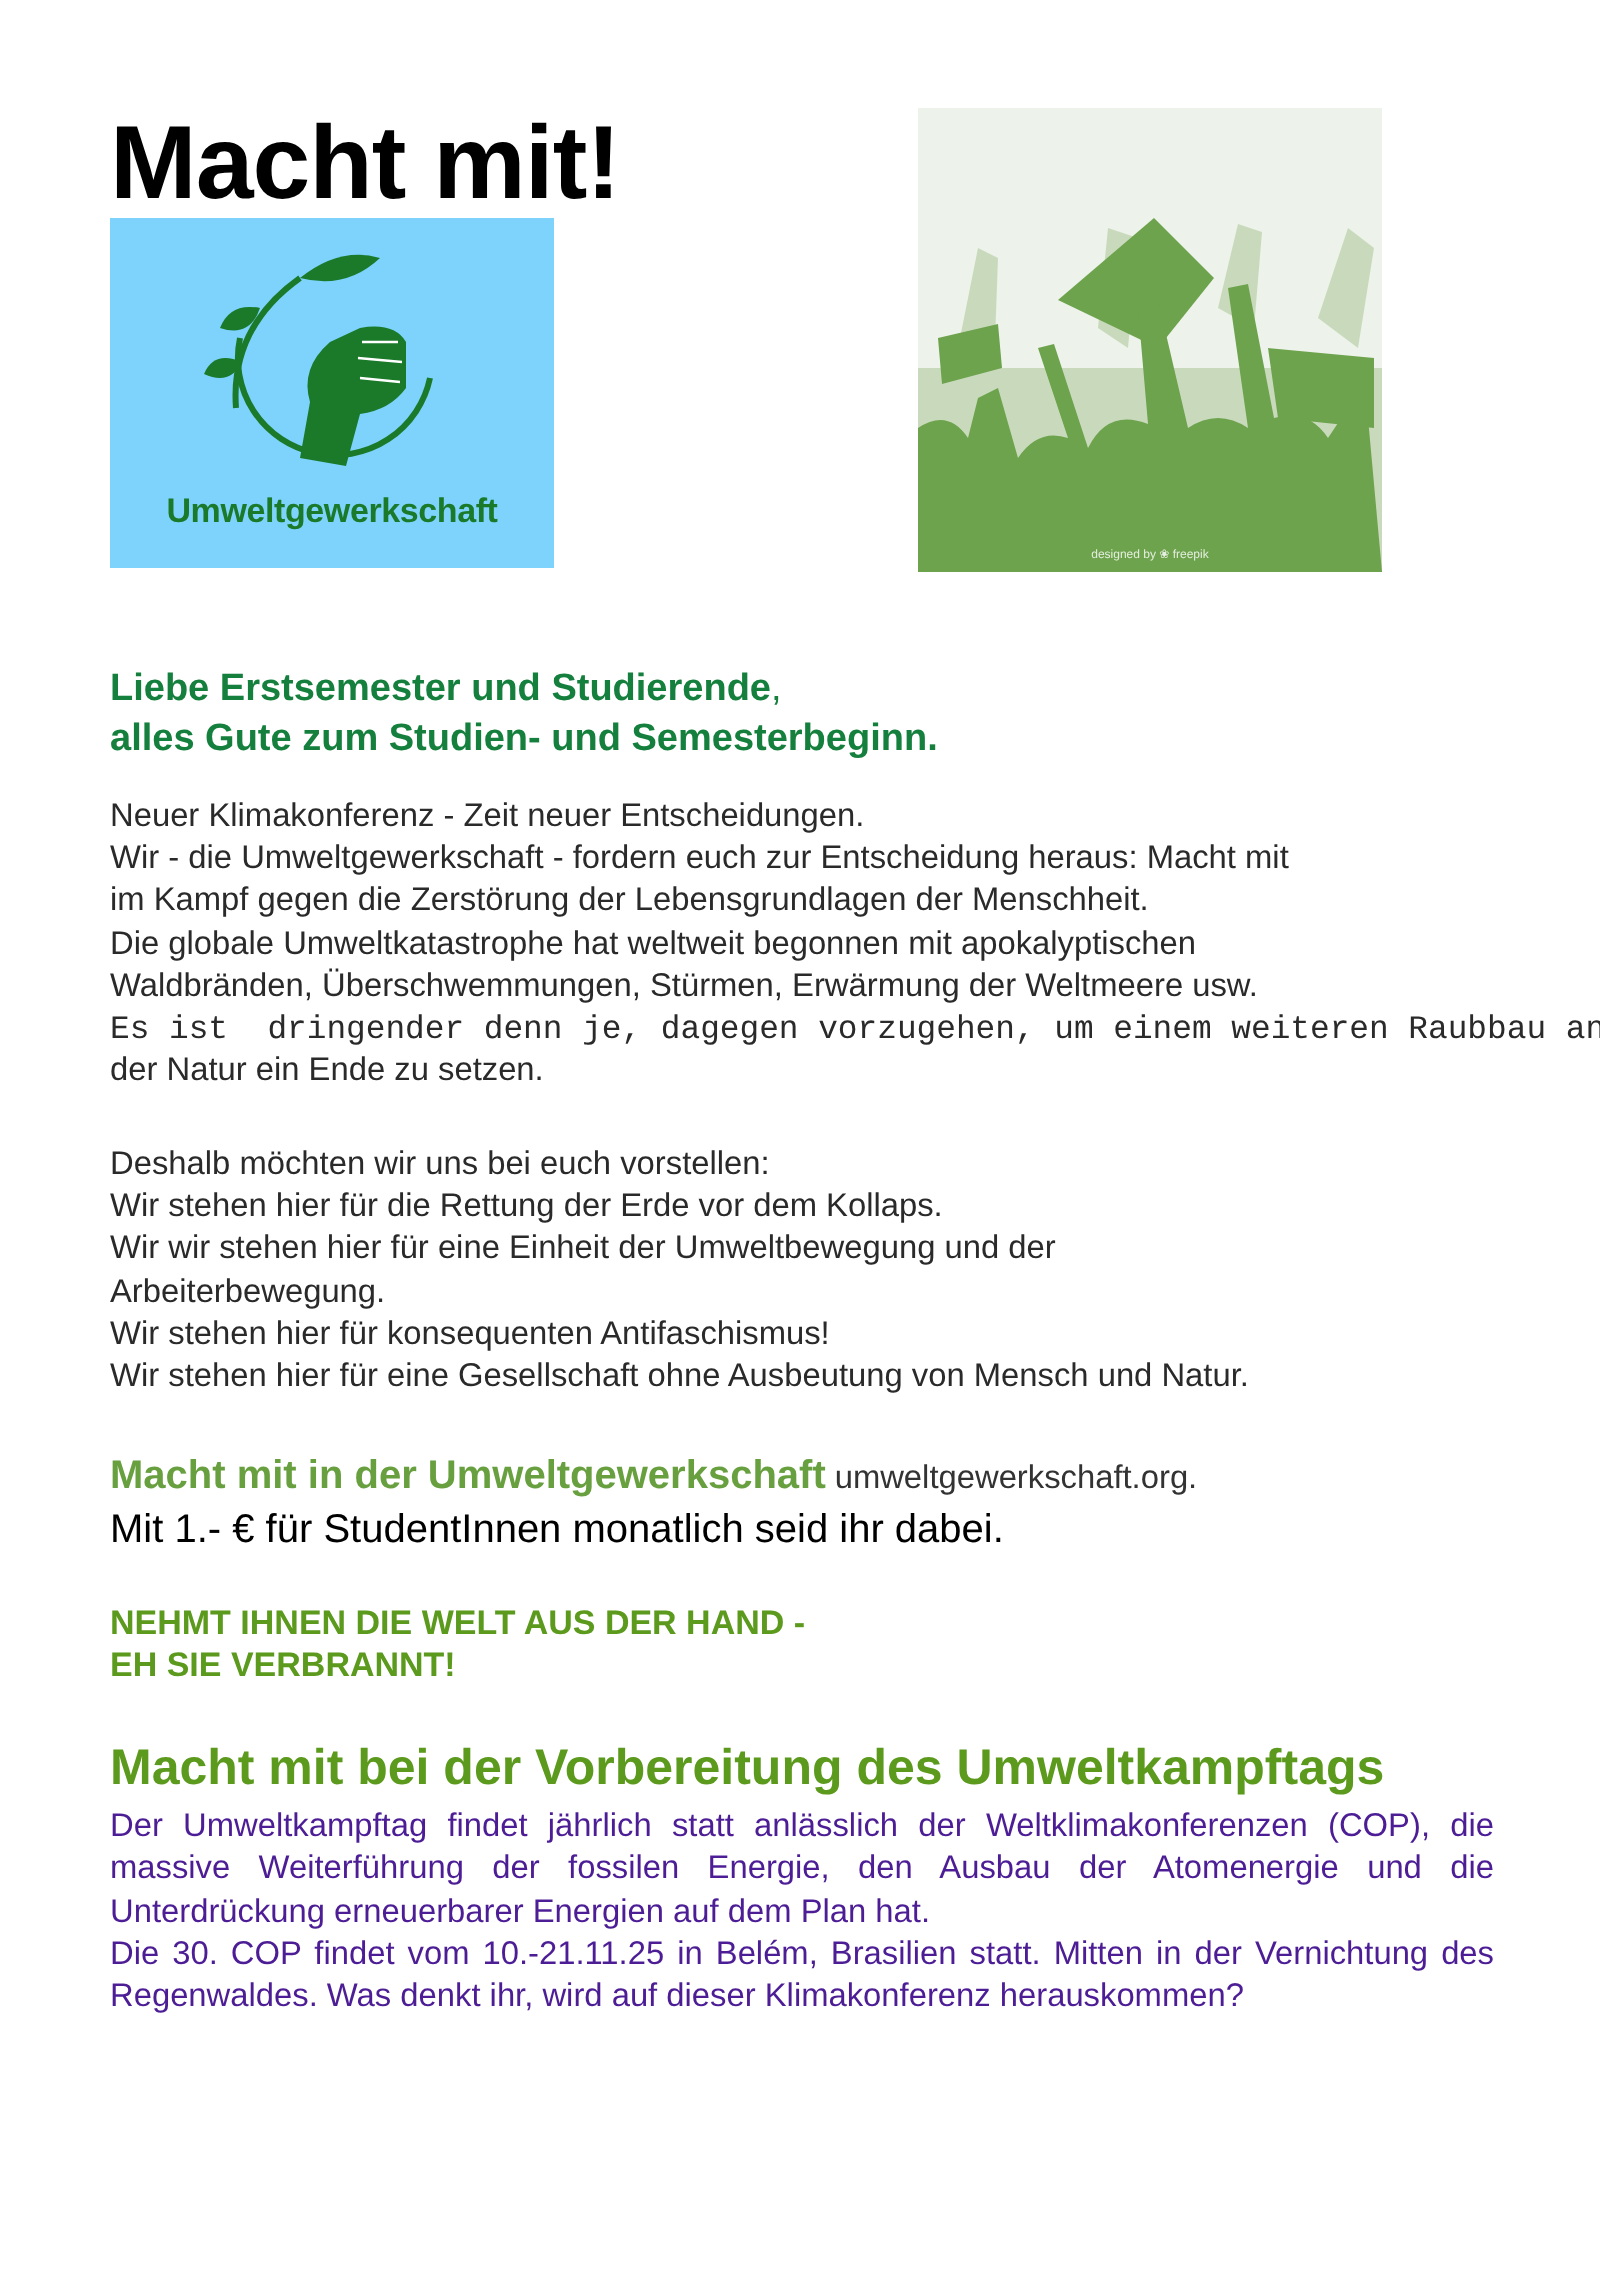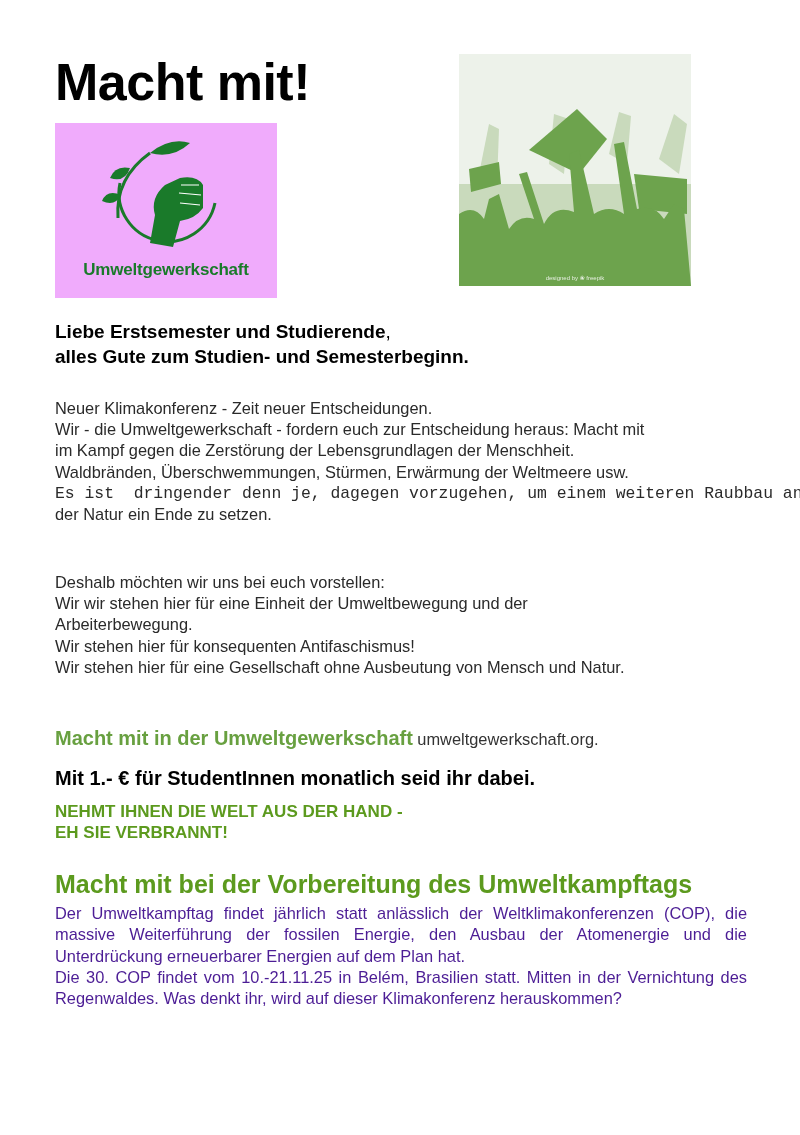--- a/index.html
+++ b/index.html
@@ -1,38 +1,38 @@
 <!DOCTYPE html>
 <html><head>
 <meta charset="utf-8">
 <style>
   html, body { margin: 0; padding: 0; background: #ffffff; }
   body { width: 800px; height: 1135px; position: relative; overflow: hidden;
          font-family: "Liberation Sans", sans-serif; color: #222; }
   .title { position: absolute; left: 55px; top: 52px; margin: 0;
            font-size: 52px; font-weight: bold; color: #000; letter-spacing: -0.5px; }
-  .logo { position: absolute; left: 55px; top: 123px; width: 222px; height: 175px;
-          background: #f0abfc; }
+  .logo { position: absolute; left: 55px; top: 109px; width: 222px; height: 175px;
+          background: #7dd3fc; }
   .logo-name { position: absolute; left: 0; right: 0; top: 137px; text-align: center;
                font-size: 17px; font-weight: bold; color: #1a7a2a; letter-spacing: -0.2px; }
   .protest { position: absolute; left: 459px; top: 54px; width: 232px; height: 232px;
              background: #edf2ea; overflow: hidden; }
   .credit { position: absolute; left: 0; right: 0; bottom: 5px; text-align: center;
             font-size: 6px; color: #e5eedf; }
-  .greeting { position: absolute; left: 55px; top: 319px; font-size: 19px; font-weight: bold;
-              color: #000000; line-height: 25px; }
+  .greeting { position: absolute; left: 55px; top: 332px; font-size: 19px; font-weight: bold;
+              color: #15803d; line-height: 25px; }
   .greeting .normal { font-weight: normal; }
   .para { position: absolute; left: 55px; font-size: 16.4px; line-height: 21.2px; color: #2a2a2a;
           width: 700px; }
   .p1 { top: 398px; }
   .p2 { top: 572px; }
   .cta { position: absolute; left: 55px; top: 727px; width: 700px; }
   .cta-green { font-size: 20px; font-weight: bold; color: #68a040; }
   .cta-url { font-size: 16.4px; color: #333; }
-  .cta-black { font-size: 20px; font-weight: bold; color: #000; margin-top: 17px; }
+  .cta-black { font-size: 20px; font-weight: normal; color: #000; margin-top: 4px; }
   .slogan { position: absolute; left: 55px; top: 801px; font-size: 17px; font-weight: bold;
             color: #5c9a1e; line-height: 21px; }
   .section-title { position: absolute; left: 55px; top: 870px; margin: 0; font-size: 25px;
                    font-weight: bold; color: #5c9a1e; text-align: right; }
   .section-body { position: absolute; left: 55px; top: 903px; width: 692px; font-size: 16.4px;
                   line-height: 21.3px; color: #4c1d95; text-align: justify; }
   .line { display: block; }
 </style>
 </head>
 <body>
@@ -75,27 +75,29 @@
   <span class="line">
     <span>Liebe Erstsemester und Studierende</span><span class="normal">,</span>
   </span>
   <span class="line">alles Gute zum Studien- und Semesterbeginn.</span>
 </div>
 
 <div class="para p1">
   <span class="line">Neuer Klimakonferenz - Zeit neuer Entscheidungen.</span>
   <span class="line">Wir - die Umweltgewerkschaft - fordern euch zur Entscheidung heraus: Macht mit</span>
   <span class="line">im Kampf gegen die Zerstörung der Lebensgrundlagen der Menschheit.</span>
+  <span class="line">Die globale Umweltkatastrophe hat weltweit begonnen mit apokalyptischen</span>
   <span class="line">Waldbränden, Überschwemmungen, Stürmen, Erwärmung der Weltmeere usw.</span>
   <span class="line" style="white-space:pre;font-family:Liberation Mono, monospace;">Es ist  dringender denn je, dagegen vorzugehen, um einem weiteren Raubbau an</span>
   <span class="line">der Natur ein Ende zu setzen.</span>
 </div>
 
 <div class="para p2">
   <span class="line">Deshalb möchten wir uns bei euch vorstellen:</span>
+  <span class="line">Wir stehen hier für die Rettung der Erde vor dem Kollaps.</span>
   <span class="line">Wir wir stehen hier für eine Einheit der Umweltbewegung und der</span>
   <span class="line">Arbeiterbewegung.</span>
   <span class="line">Wir stehen hier für konsequenten Antifaschismus!</span>
   <span class="line">Wir stehen hier für eine Gesellschaft ohne Ausbeutung von Mensch und Natur.</span>
 </div>
 
 <div class="cta">
   <div>
     <span class="cta-green">Macht mit in der Umweltgewerkschaft</span>
     <span class="cta-url">umweltgewerkschaft.org.</span>

